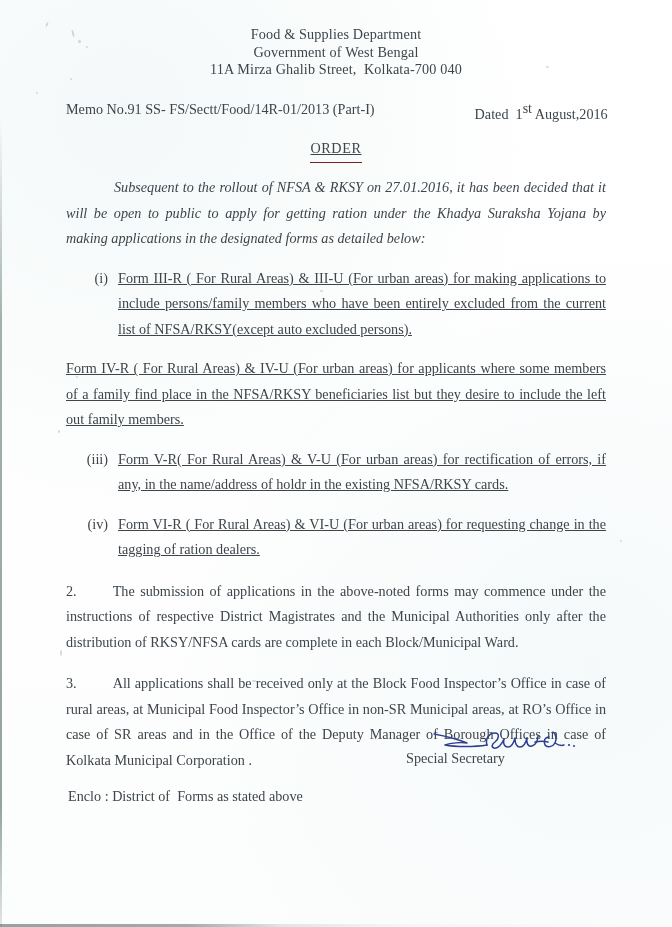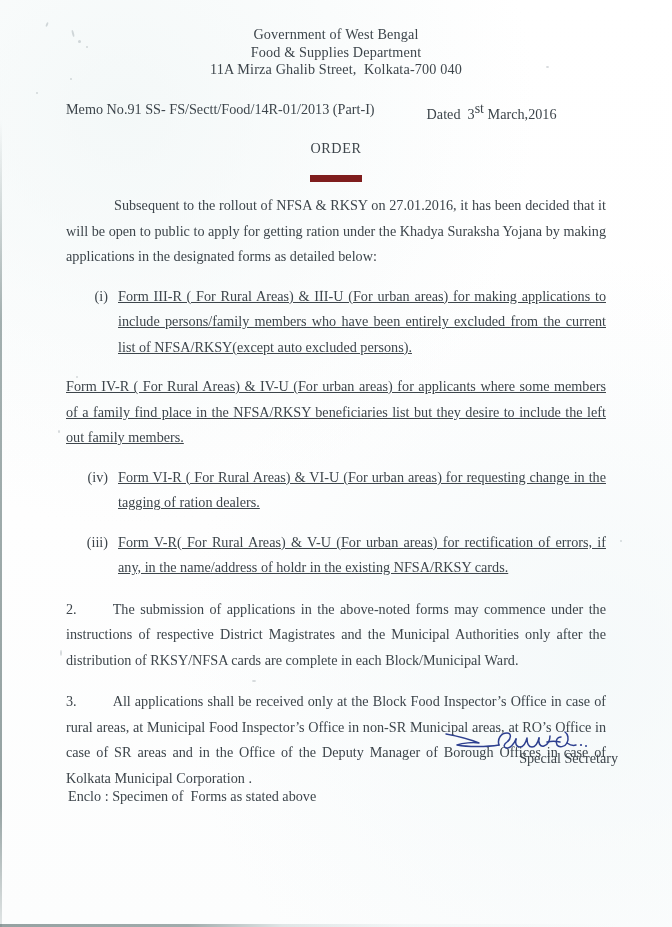--- a/index.html
+++ b/index.html
@@ -58,46 +58,48 @@
     color: #3d454b;
   }
   .letterhead div { white-space: pre; }
 
   .memo-row {
     display: flex;
     margin: 22px 0 0 66px;
     width: 542px;
     font-size: 14.2px;
     color: #3d454b;
+    gap: 48px;
   }
   .memo-no { white-space: pre; }
   .memo-date { margin-left: 52px; white-space: pre; }
   .memo-date sup { font-size: 14px; vertical-align: super; }
 
   .order-heading {
     text-align: center;
     margin-top: 18px;
     font-size: 14.2px;
     letter-spacing: 0.6px;
     color: #3d454b;
   }
   .order-heading span {
-    border-bottom: 7px solid #7f1d1d;
-    padding-bottom: 19px;
+    border-bottom: 1px solid #7f1d1d;
+    padding-bottom: 6px;
+    text-decoration: underline;
   }
 
   .para {
     margin: 16px 66px 0 66px;
     font-size: 14.2px;
     line-height: 25.5px;
     text-align: justify;
     text-justify: inter-word;
     color: #3d454b;
   }
-  .para.first { text-indent: 48px; margin-top: 36px; }
+  .para.first { text-indent: 48px; margin-top: 18px; font-style: italic; }
   .num-lead { margin-right: 36px; }
 
   .list {
     margin: 14px 66px 0 66px;
   }
   .list-item {
     display: flex;
     margin-top: 14px;
     font-size: 14.2px;
     line-height: 25.5px;
@@ -113,24 +115,24 @@
   .li-body {
     flex: 1 1 auto;
     text-align: justify;
     text-justify: inter-word;
     text-decoration: underline;
   }
 
   
   .sign-block {
     position: absolute;
-    left: 418px;
+    left: 406px;
     top: 728px;
     width: 200px;
-    text-align: right;
+    text-align: left;
   }
   .sign-svg { display: block; margin: 0 auto; }
   .sign-title {
     font-size: 14.2px;
     color: #3d454b;
     margin-top: -4px;
     white-space: pre;
   }
 
   .enclo {
@@ -160,51 +162,51 @@
   <div class="speck" style="left:76px;  top:376px; width:2px; height:2px;"></div>
   <div class="speck" style="left:58px;  top:430px; width:2px; height:3px;"></div>
   <div class="speck" style="left:60px;  top:650px; width:2px; height:6px;"></div>
   <div class="speck" style="left:620px; top:540px; width:2px; height:2px;"></div>
   <div class="speck" style="left:252px; top:680px; width:4px; height:2px;"></div>
 </div>
 
 <div id="content">
 
   <div class="letterhead">
+    <div>Food &amp; Supplies Department</div>
     <div>Government of West Bengal</div>
-    <div>Food &amp; Supplies Department</div>
     <div>11A Mirza Ghalib Street,  Kolkata-700 040</div>
   </div>
 
   <div class="memo-row">
     <div class="memo-no">Memo No.91 SS- FS/Sectt/Food/14R-01/2013 (Part-I)</div>
-    <div class="memo-date"><span>Dated  3</span><sup>st</sup><span> March,2016</span></div>
+    <div class="memo-date"><span>Dated  1</span><sup>st</sup><span> August,2016</span></div>
   </div>
 
   <div class="order-heading">
     <span>ORDER</span>
   </div>
 
   <div class="para first">Subsequent to the rollout of NFSA &amp; RKSY on 27.01.2016, it has been decided that it will be open to public to apply for getting ration under the Khadya Suraksha Yojana by making applications in the designated forms as detailed below:</div>
 
   <div class="list">
     <div class="list-item">
       <div class="li-marker">(i)</div>
       <div class="li-body">Form III-R ( For Rural Areas) &amp; III-U (For urban areas)  for making applications to include persons/family members who have been entirely excluded from the current list of NFSA/RKSY(except auto excluded persons).</div>
     </div>
     <div class="list-item">
       <div class="li-body">Form IV-R ( For Rural Areas) &amp; IV-U (For urban areas)  for applicants where some members of a family find place in the NFSA/RKSY beneficiaries list but they desire to include the left out family members.</div>
     </div>
     <div class="list-item">
+      <div class="li-marker">(iii)</div>
+      <div class="li-body">Form V-R( For Rural Areas)  &amp; V-U (For urban areas)   for rectification of errors, if any, in the  name/address of holdr in the existing NFSA/RKSY cards.</div>
+    </div>
+    <div class="list-item">
       <div class="li-marker">(iv)</div>
       <div class="li-body">Form VI-R ( For Rural Areas)  &amp;  VI-U (For urban areas)  for requesting change in the tagging of ration dealers.</div>
-    </div>
-    <div class="list-item">
-      <div class="li-marker">(iii)</div>
-      <div class="li-body">Form V-R( For Rural Areas)  &amp; V-U (For urban areas)   for rectification of errors, if any, in the  name/address of holdr in the existing NFSA/RKSY cards.</div>
     </div>
   </div>
 
   <div class="para">
     <span class="num-lead">2.</span><span>The submission of applications in the above-noted forms may commence under the instructions of respective District Magistrates and the Municipal Authorities only after the distribution of RKSY/NFSA cards are complete in each Block/Municipal Ward.</span>
   </div>
 
   <div class="para">
     <span class="num-lead">3.</span><span>All applications shall be received only at the Block Food Inspector’s Office in case of rural areas, at Municipal Food Inspector’s Office in non-SR Municipal areas, at RO’s Office in case of SR areas and in the Office of the Deputy Manager of Borough Offices in case of Kolkata Municipal Corporation .</span>
   </div>
@@ -220,15 +222,15 @@
         <path d="M104 14 C108 13, 113 13, 117 14"></path>
         <path d="M118 9 C114 9, 112 13, 114 17 C116 20, 122 19, 124 15 C126 11, 125 6, 122 4"></path>
         <path d="M124 15 C127 17, 130 18, 133 17"></path>
       </g>
       <circle cx="138" cy="17" r="1.1" fill="#2d3f8f"></circle>
       <circle cx="143" cy="18" r="1.0" fill="#2d3f8f"></circle>
     </svg>
     <div class="sign-title">Special Secretary</div>
   </div>
 
-  <div class="enclo">Enclo : Specimen of  Forms as stated above</div>
+  <div class="enclo">Enclo : District of  Forms as stated above</div>
 
 </div>
 
 </body></html>

